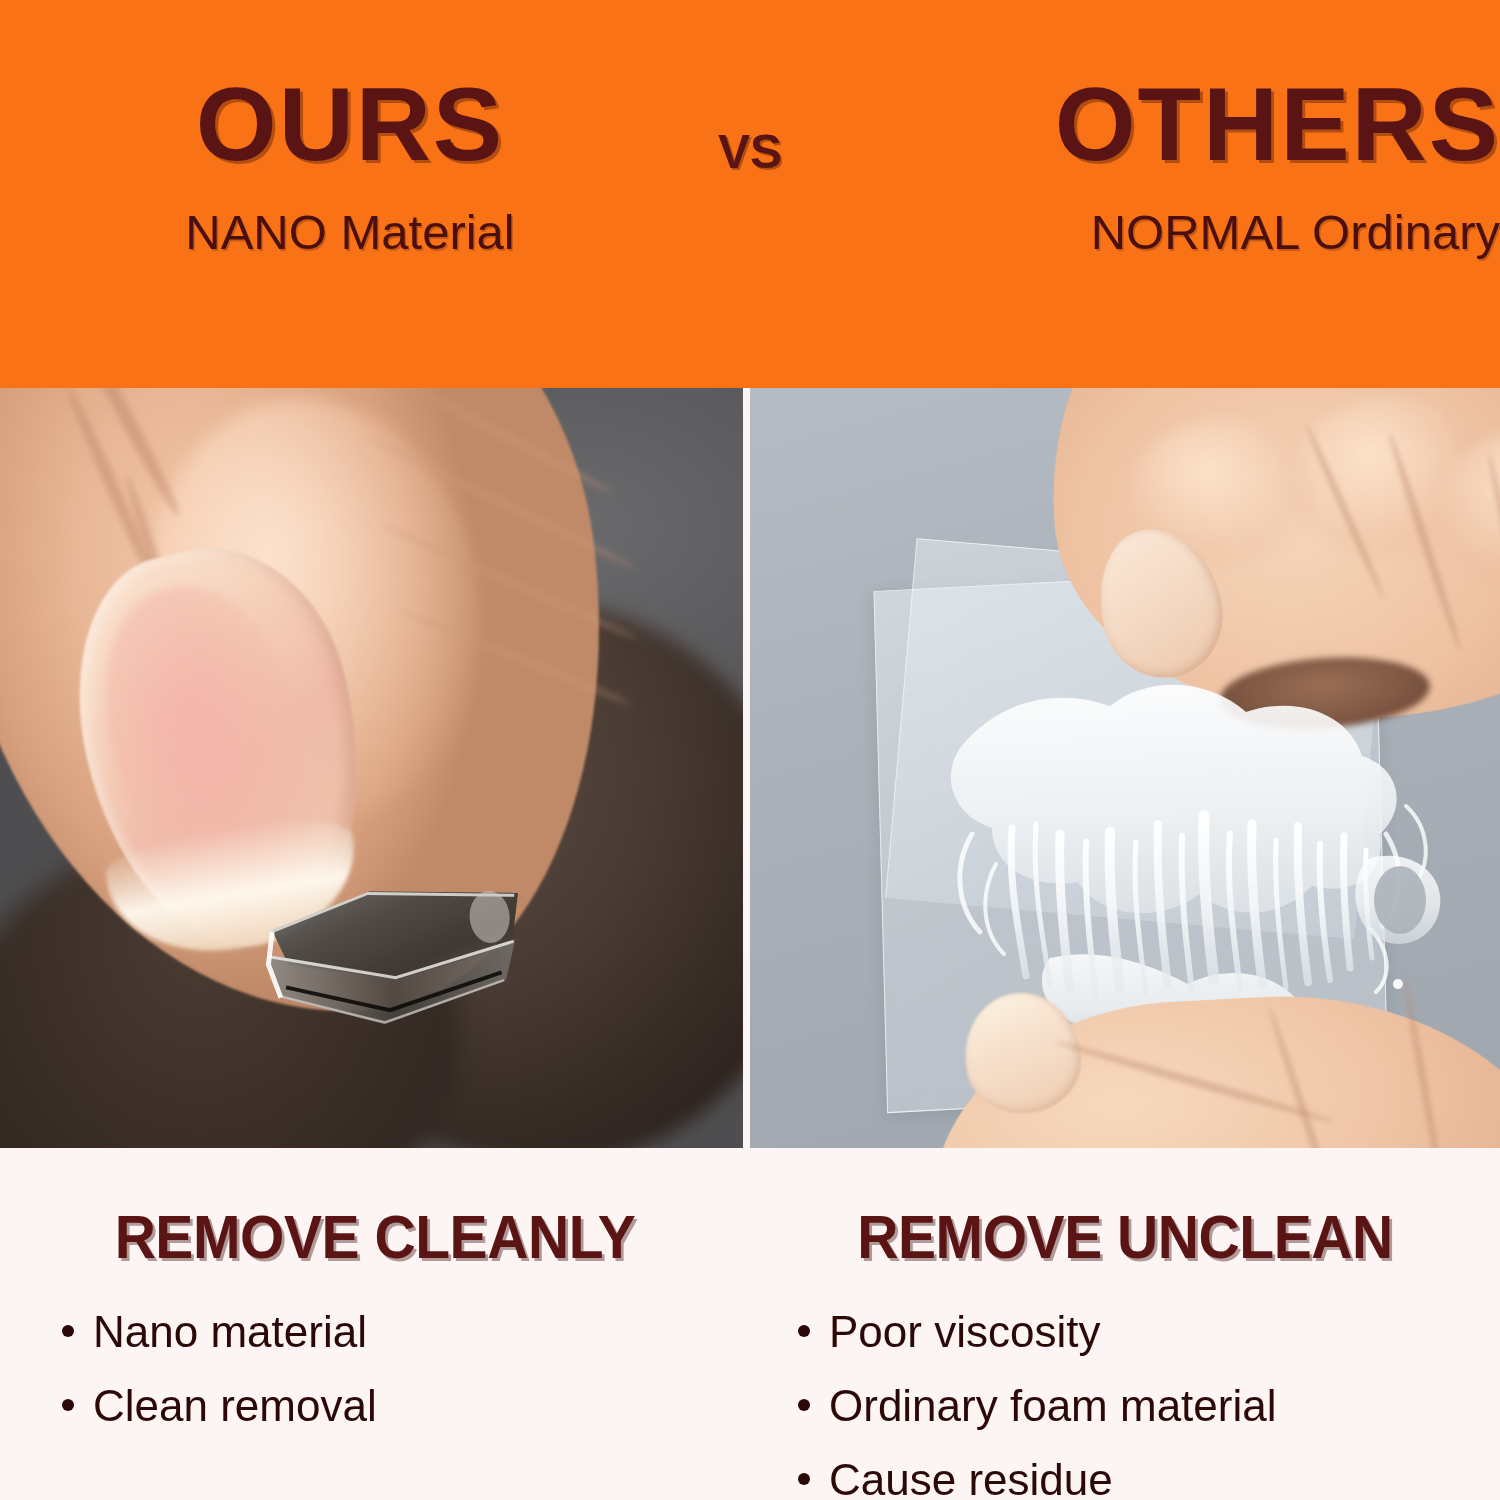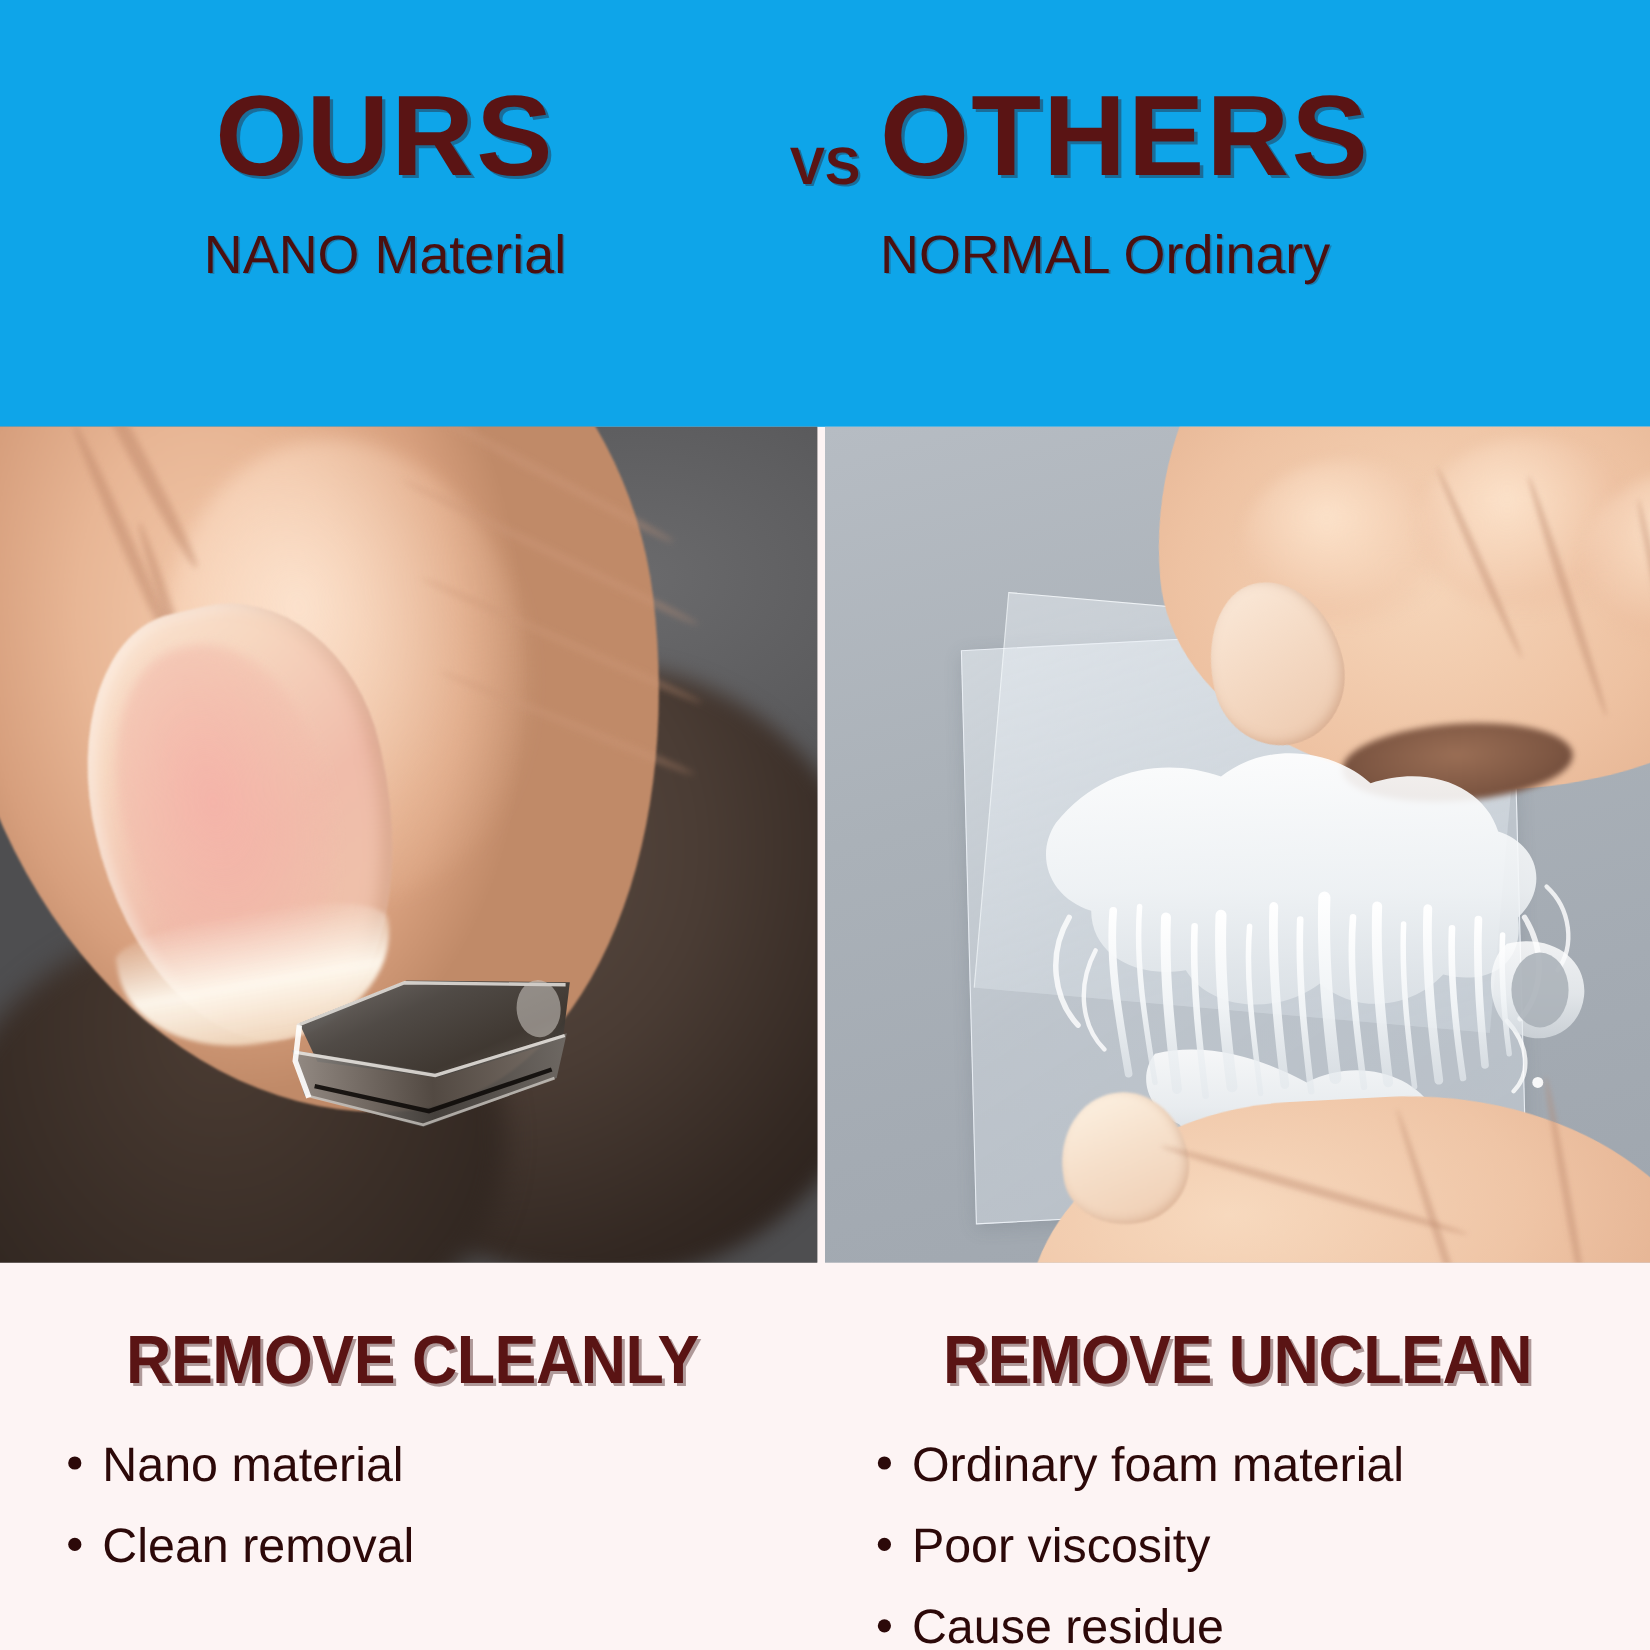--- a/index.html
+++ b/index.html
@@ -14,33 +14,33 @@
     overflow: hidden;
     position: relative;
   }
 
   
   .header {
     position: absolute;
     left: 0; top: 0;
     width: 1500px;
     height: 388px;
-    background: #0ea5e9;
+    background: #f97316;
   }
   .hdr-ours {
     position: absolute;
     left: 0; top: 72px;
     width: 700px;
     text-align: center;
   }
   .hdr-others {
     position: absolute;
     left: 800px; top: 72px;
     width: 700px;
-    text-align: left;
+    text-align: right;
   }
   .big-word {
     font-family: "Liberation Sans", sans-serif;
     font-weight: bold;
     font-size: 104px;
     line-height: 1.0;
     letter-spacing: 2px;
     color: #5a1414;
     text-shadow: 3px 3px 0 rgba(50,6,6,0.35);
   }
@@ -486,25 +486,25 @@
         <span>Clean removal</span>
       </li>
     </ul>
   </div>
 
   <div class="bcol bcol-right">
     <div class="bhead">REMOVE UNCLEAN</div>
     <ul class="blist blist-right">
       <li>
         <span class="bdot"></span>
-        <span>Ordinary foam material</span>
+        <span>Poor viscosity</span>
       </li>
       <li>
         <span class="bdot"></span>
-        <span>Poor viscosity</span>
+        <span>Ordinary foam material</span>
       </li>
       <li>
         <span class="bdot"></span>
         <span>Cause residue</span>
       </li>
     </ul>
   </div>
 
 </div>
 

